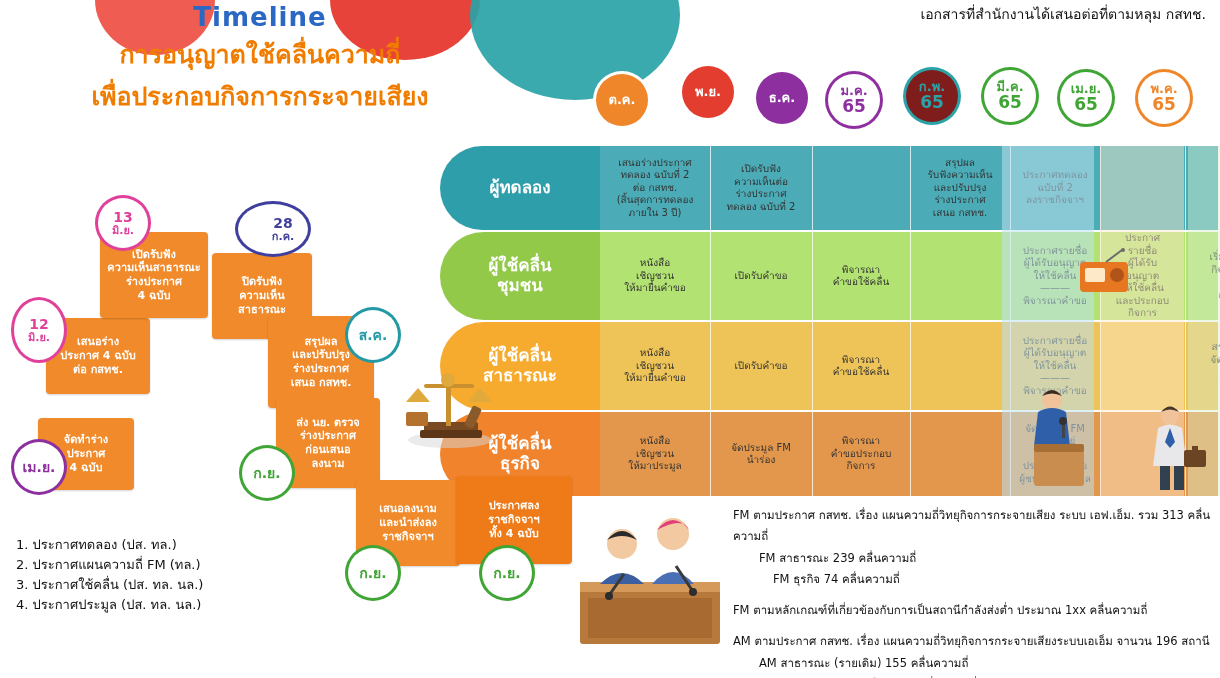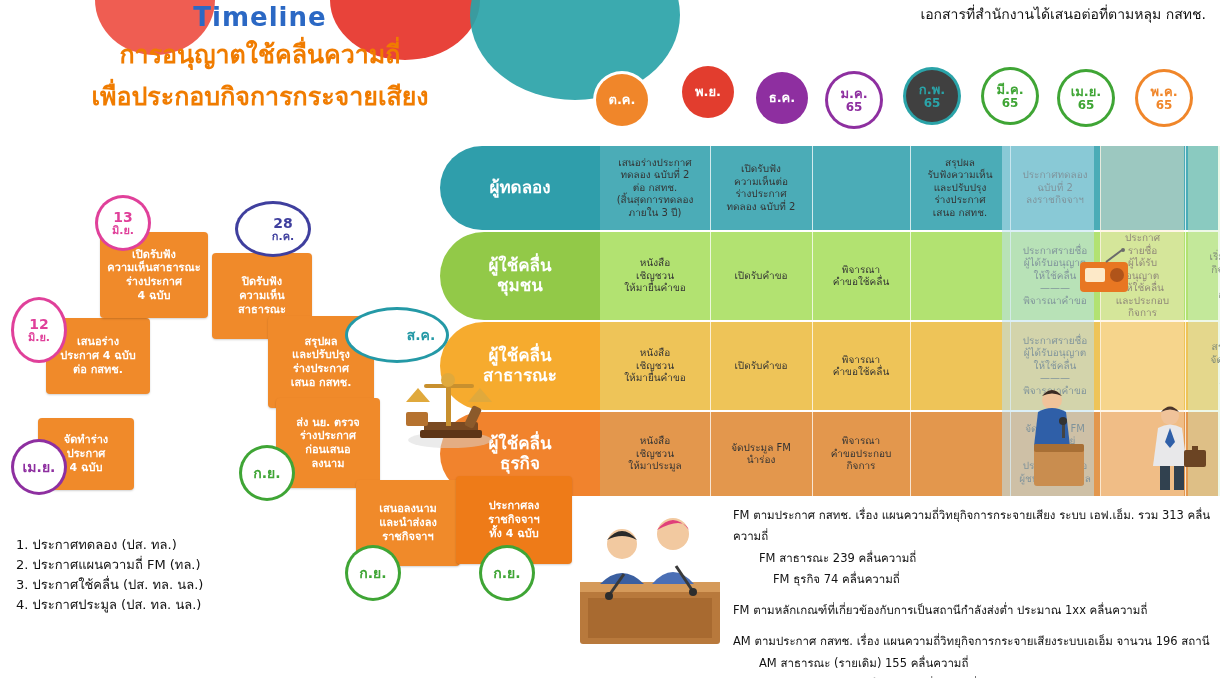--- a/index.html
+++ b/index.html
@@ -27,21 +27,21 @@
   #doc-note{right:14px;top:4px;text-align:right;font-size:14px;color:#111;line-height:1.5;}
 
   
   .month{
     position:absolute;width:52px;height:52px;border-radius:50%;
     display:flex;flex-direction:column;align-items:center;justify-content:center;
     font-size:13px;font-weight:bold;color:#fff;line-height:1.05;
     box-shadow:0 0 0 3px #ffffff;
   }
   .month.light{color:#444;background:#ffffff;}
-  .month small{font-size:12px;font-weight:bold;display:block;}
+  .month small{font-size:17px;font-weight:bold;display:block;}
 
   
   #matrix{left:440px;top:146px;width:778px;height:350px;}
   .rowlabel{
     position:absolute;left:0;width:160px;display:flex;align-items:center;justify-content:center;
     color:#fff;font-weight:bold;font-size:17px;text-align:center;line-height:1.15;
   }
   .cell{
     position:absolute;display:flex;align-items:center;justify-content:center;
     text-align:center;font-size:10px;line-height:1.25;color:#333;padding:2px;
@@ -100,21 +100,21 @@
     <div class="month" style="left: 682px; top: 66px; background: rgb(226, 61, 46);">
       <span>พ.ย.</span>
     </div>
     <div class="month" style="left: 756px; top: 72px; background: rgb(142, 47, 160);">
       <span>ธ.ค.</span>
     </div>
     <div class="month light" style="left: 828px; top: 74px; background: rgb(255, 255, 255); box-shadow: rgb(142, 47, 160) 0px 0px 0px 3px; color: rgb(142, 47, 160);">
       <span>ม.ค.</span>
       <small>65</small>
     </div>
-    <div class="month light" style="left: 906px; top: 70px; background: #404040; box-shadow: rgb(42, 163, 168) 0px 0px 0px 3px; color: rgb(42, 163, 168);">
+    <div class="month light" style="left: 906px; top: 70px; background: #7f1d1d; box-shadow: rgb(42, 163, 168) 0px 0px 0px 3px; color: rgb(42, 163, 168);">
       <span>ก.พ.</span>
       <small>65</small>
     </div>
     <div class="month light" style="left: 984px; top: 70px; background: rgb(255, 255, 255); box-shadow: rgb(63, 165, 53) 0px 0px 0px 3px; color: rgb(63, 165, 53);">
       <span>มี.ค.</span>
       <small>65</small>
     </div>
     <div class="month light" style="left: 1060px; top: 72px; background: rgb(255, 255, 255); box-shadow: rgb(63, 165, 53) 0px 0px 0px 3px; color: rgb(63, 165, 53);">
       <span>เม.ย.</span>
       <small>65</small>
@@ -273,21 +273,21 @@
       <small>มิ.ย.</small>
     </div>
     <div class="circle" style="left: 98px; top: 198px; width: 50px; height: 50px; color: rgb(224, 64, 154); box-shadow: rgb(224, 64, 154) 0px 0px 0px 3px, rgba(0, 0, 0, 0.2) 0px 1px 3px;">
       <span>13</span>
       <small>มิ.ย.</small>
     </div>
     <div class="circle" style="left: 238px; top: 204px; width: 50px; height: 50px; color: rgb(63, 63, 158); box-shadow: rgb(63, 63, 158) 0px 0px 0px 3px, rgba(0, 0, 0, 0.2) 0px 1px 3px; padding-left: 20px;">
       <span>28</span>
       <small>ก.ค.</small>
     </div>
-    <div class="circle" style="left: 348px; top: 310px; width: 50px; height: 50px; color: rgb(36, 153, 166); box-shadow: rgb(36, 153, 166) 0px 0px 0px 3px, rgba(0, 0, 0, 0.2) 0px 1px 3px; padding-left: 48px;">
+    <div class="circle" style="left: 348px; top: 310px; width: 50px; height: 50px; color: rgb(36, 153, 166); box-shadow: rgb(36, 153, 166) 0px 0px 0px 3px, rgba(0, 0, 0, 0.2) 0px 1px 3px;">
       <span>ส.ค.</span>
     </div>
     <div class="circle" style="left: 242px; top: 448px; width: 50px; height: 50px; color: rgb(63, 165, 53); box-shadow: rgb(63, 165, 53) 0px 0px 0px 3px, rgba(0, 0, 0, 0.2) 0px 1px 3px;">
       <span>ก.ย.</span>
     </div>
     <div class="circle" style="left: 348px; top: 548px; width: 50px; height: 50px; color: rgb(63, 165, 53); box-shadow: rgb(63, 165, 53) 0px 0px 0px 3px, rgba(0, 0, 0, 0.2) 0px 1px 3px;">
       <span>ก.ย.</span>
     </div>
     <div class="circle" style="left: 482px; top: 548px; width: 50px; height: 50px; color: rgb(63, 165, 53); box-shadow: rgb(63, 165, 53) 0px 0px 0px 3px, rgba(0, 0, 0, 0.2) 0px 1px 3px;">
       <span>ก.ย.</span>

